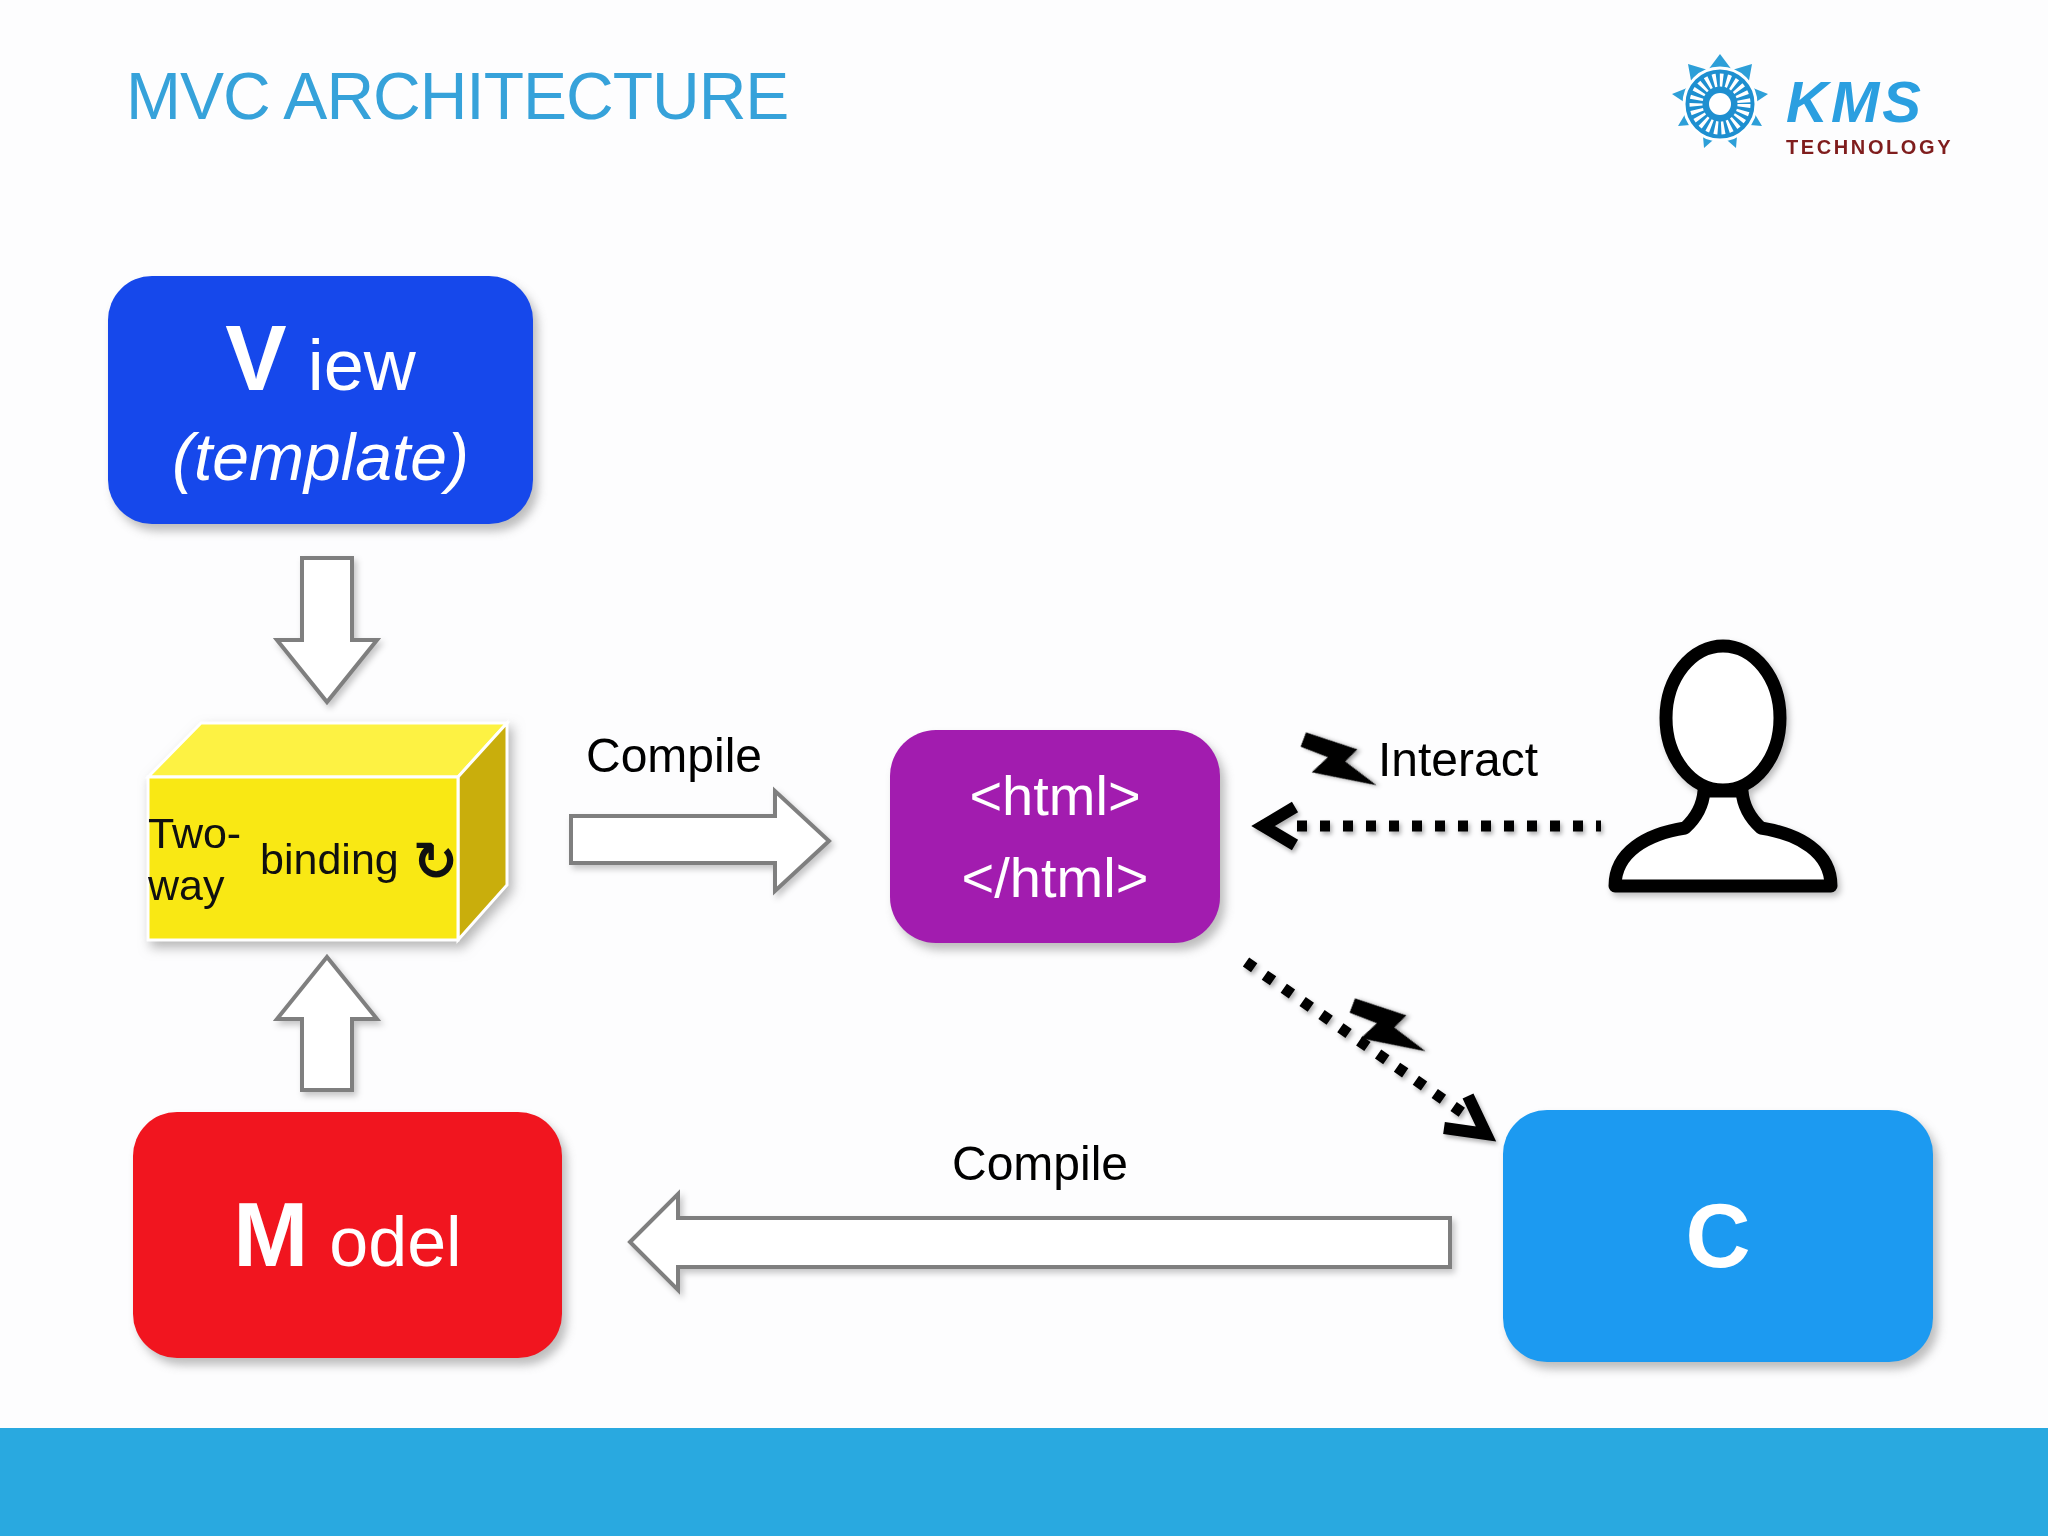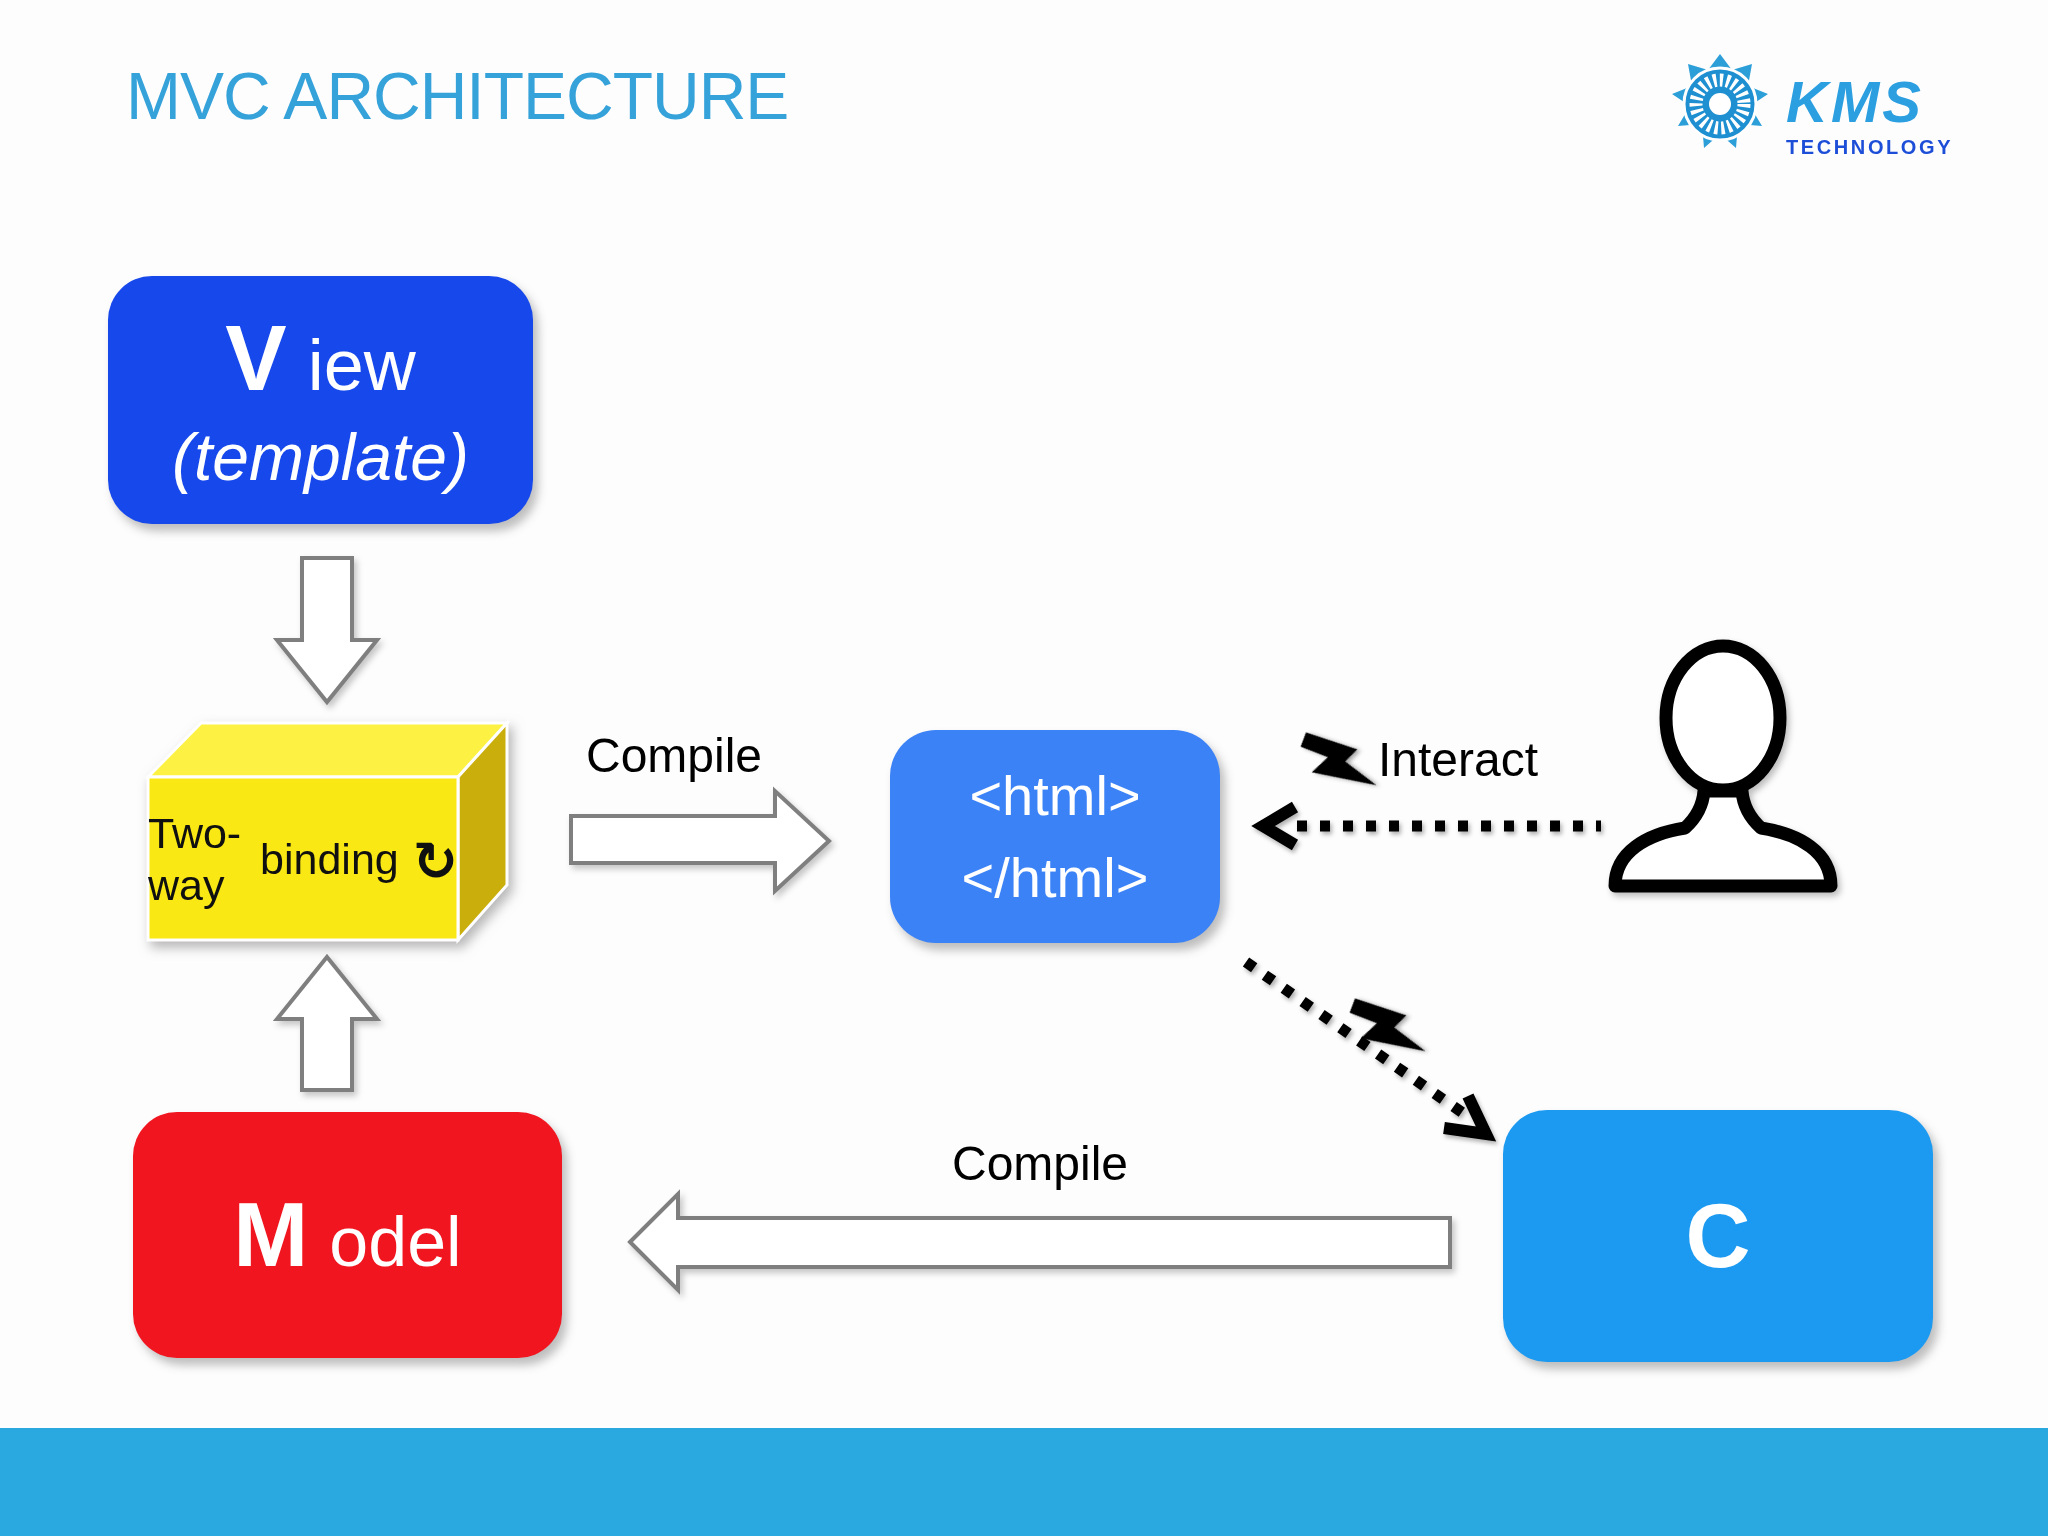--- a/index.html
+++ b/index.html
@@ -18,35 +18,35 @@
   }
 
   
   .logo-text{left:1786px;top:73px;line-height:1;}
   .logo-name{
     font-size:58px;font-weight:800;font-style:italic;
     color:#2B9FE0;letter-spacing:3px;
   }
   .logo-sub{
     margin-top:6px;font-size:20px;font-weight:700;
-    color:#1d4ed8;letter-spacing:2.6px;
+    color:#7f1d1d;letter-spacing:2.6px;
   }
 
   
   .node{
     border-radius:44px;color:#fff;
     display:flex;flex-direction:column;align-items:center;justify-content:center;
     box-shadow:5px 7px 10px rgba(110,110,110,.45);
     text-align:center;
   }
   .node-view{left:108px;top:276px;width:425px;height:248px;background:#1648EB;}
   .node-model{left:133px;top:1112px;width:429px;height:246px;background:#F1151F;}
   .node-controller{left:1503px;top:1110px;width:430px;height:252px;background:#1C9AF1;}
   .node-html{
-    left:890px;top:730px;width:330px;height:213px;background:#3b82f6;
+    left:890px;top:730px;width:330px;height:213px;background:#a21caf;
     border-radius:46px;font-size:56px;line-height:82px;font-weight:400;
   }
   .word{display:flex;align-items:baseline;justify-content:center;}
   .initial{font-size:90px;font-weight:700;}
   .rest{font-size:70px;font-weight:400;margin-left:21px;}
   .view-sub{font-size:66px;font-style:italic;margin-top:8px;}
   .node-view .initial{font-size:92px;}
   .node-view .rest{font-size:72px;}
 
   

